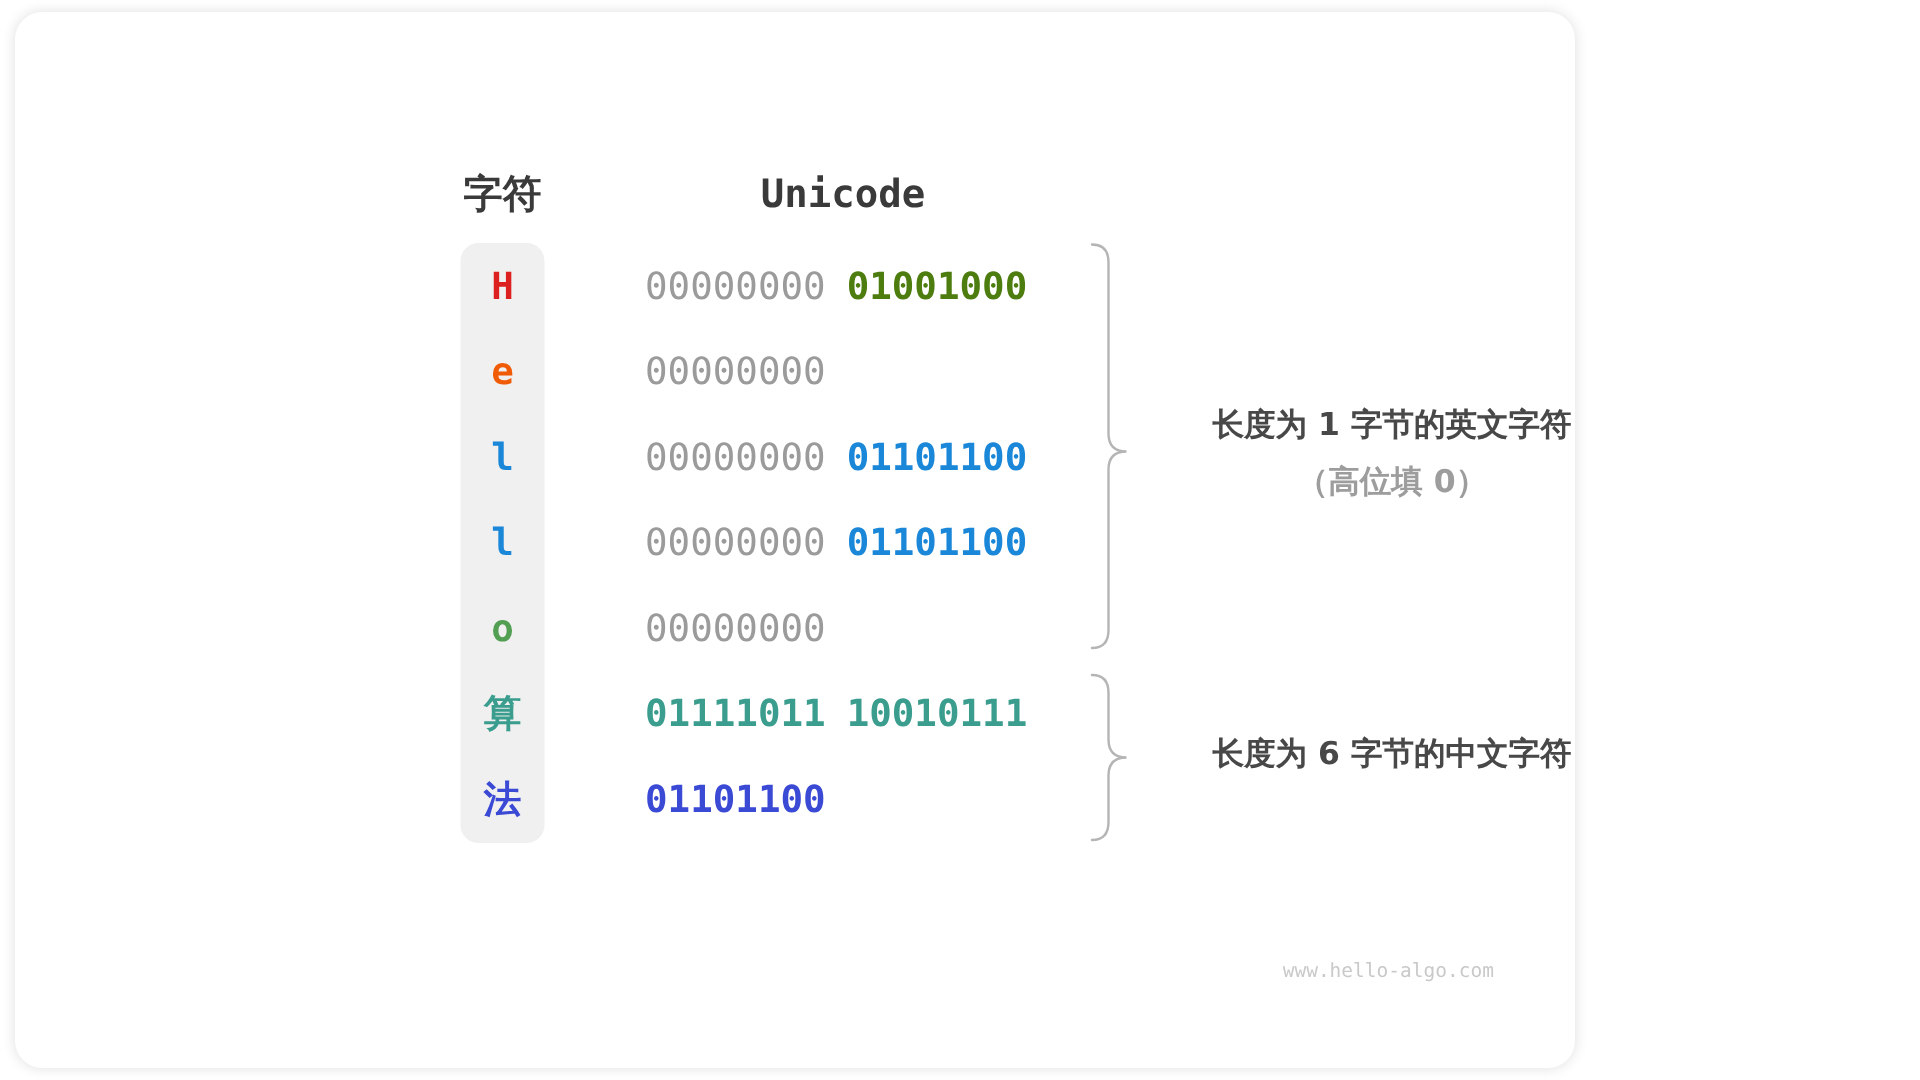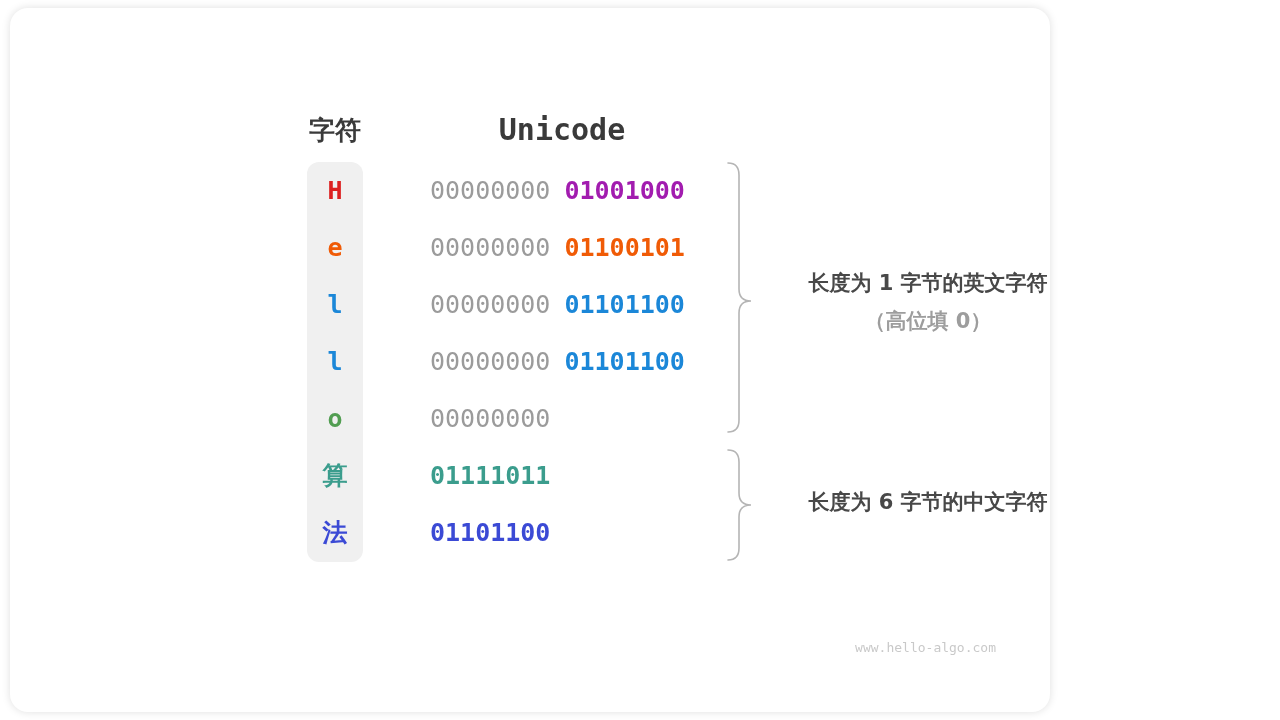--- a/index.html
+++ b/index.html
@@ -29,21 +29,21 @@
     position: absolute;
     left: 307px; top: 113px; width: 56px; height: 34px;
     line-height: 34px; text-align: center;
     font-size: 26px; font-weight: bold; color: #3a3a3a;
   }
   .header-unicode {
     position: absolute;
     left: 462px; top: 113px; width: 200px; height: 34px;
     line-height: 34px; text-align: center;
     font-family: "DejaVu Sans Mono", "Liberation Mono", monospace;
-    font-size: 30px; font-weight: bold; color: #3a3a3a;
+    font-size: 26px; font-weight: bold; color: #3a3a3a;
   }
   .row { position: absolute; left: 0; width: 100%; height: 34px; }
   .char-cell {
     position: absolute;
     left: 307px; width: 56px;
     text-align: center; line-height: 34px;
     font-family: "DejaVu Sans Mono", "Liberation Mono", monospace;
     font-size: 25px; font-weight: bold;
   }
   .binary {
@@ -96,29 +96,28 @@
 
   <div class="char-col-bg"></div>
 
   <div class="header-char">字符</div>
   <div class="header-unicode">Unicode</div>
 
   <div class="row" style="top:174px">
     <span class="char-cell" style="color: rgb(220, 32, 32);">H</span>
     <span class="binary">
       <span class="byte pad" style="color: rgb(155, 155, 155);">00000000</span>
-      <span class="byte" style="color: #a21caf;">01001000</span>
+      <span class="byte" style="color: #4d7c0f;">01001000</span>
     </span>
   </div>
 
   <div class="row" style="top:231px">
     <span class="char-cell" style="color: rgb(240, 91, 6);">e</span>
     <span class="binary">
       <span class="byte pad" style="color: rgb(155, 155, 155);">00000000</span>
-      <span class="byte" style="color: rgb(240, 91, 6);">01100101</span>
     </span>
   </div>
 
   <div class="row" style="top:288px">
     <span class="char-cell" style="color: rgb(27, 135, 216);">l</span>
     <span class="binary">
       <span class="byte pad" style="color: rgb(155, 155, 155);">00000000</span>
       <span class="byte" style="color: rgb(27, 135, 216);">01101100</span>
     </span>
   </div>
@@ -135,20 +134,21 @@
     <span class="char-cell" style="color: rgb(82, 158, 82);">o</span>
     <span class="binary">
       <span class="byte pad" style="color: rgb(155, 155, 155);">00000000</span>
     </span>
   </div>
 
   <div class="row" style="top:459px">
     <span class="char-cell" style="color: rgb(59, 157, 141);">算</span>
     <span class="binary">
       <span class="byte" style="color: rgb(59, 157, 141);">01111011</span>
+      <span class="byte" style="color: rgb(59, 157, 141);">10010111</span>
     </span>
   </div>
 
   <div class="row" style="top:516px">
     <span class="char-cell" style="color: rgb(59, 74, 213);">法</span>
     <span class="binary">
       <span class="byte" style="color: rgb(59, 74, 213);">01101100</span>
     </span>
   </div>
 

